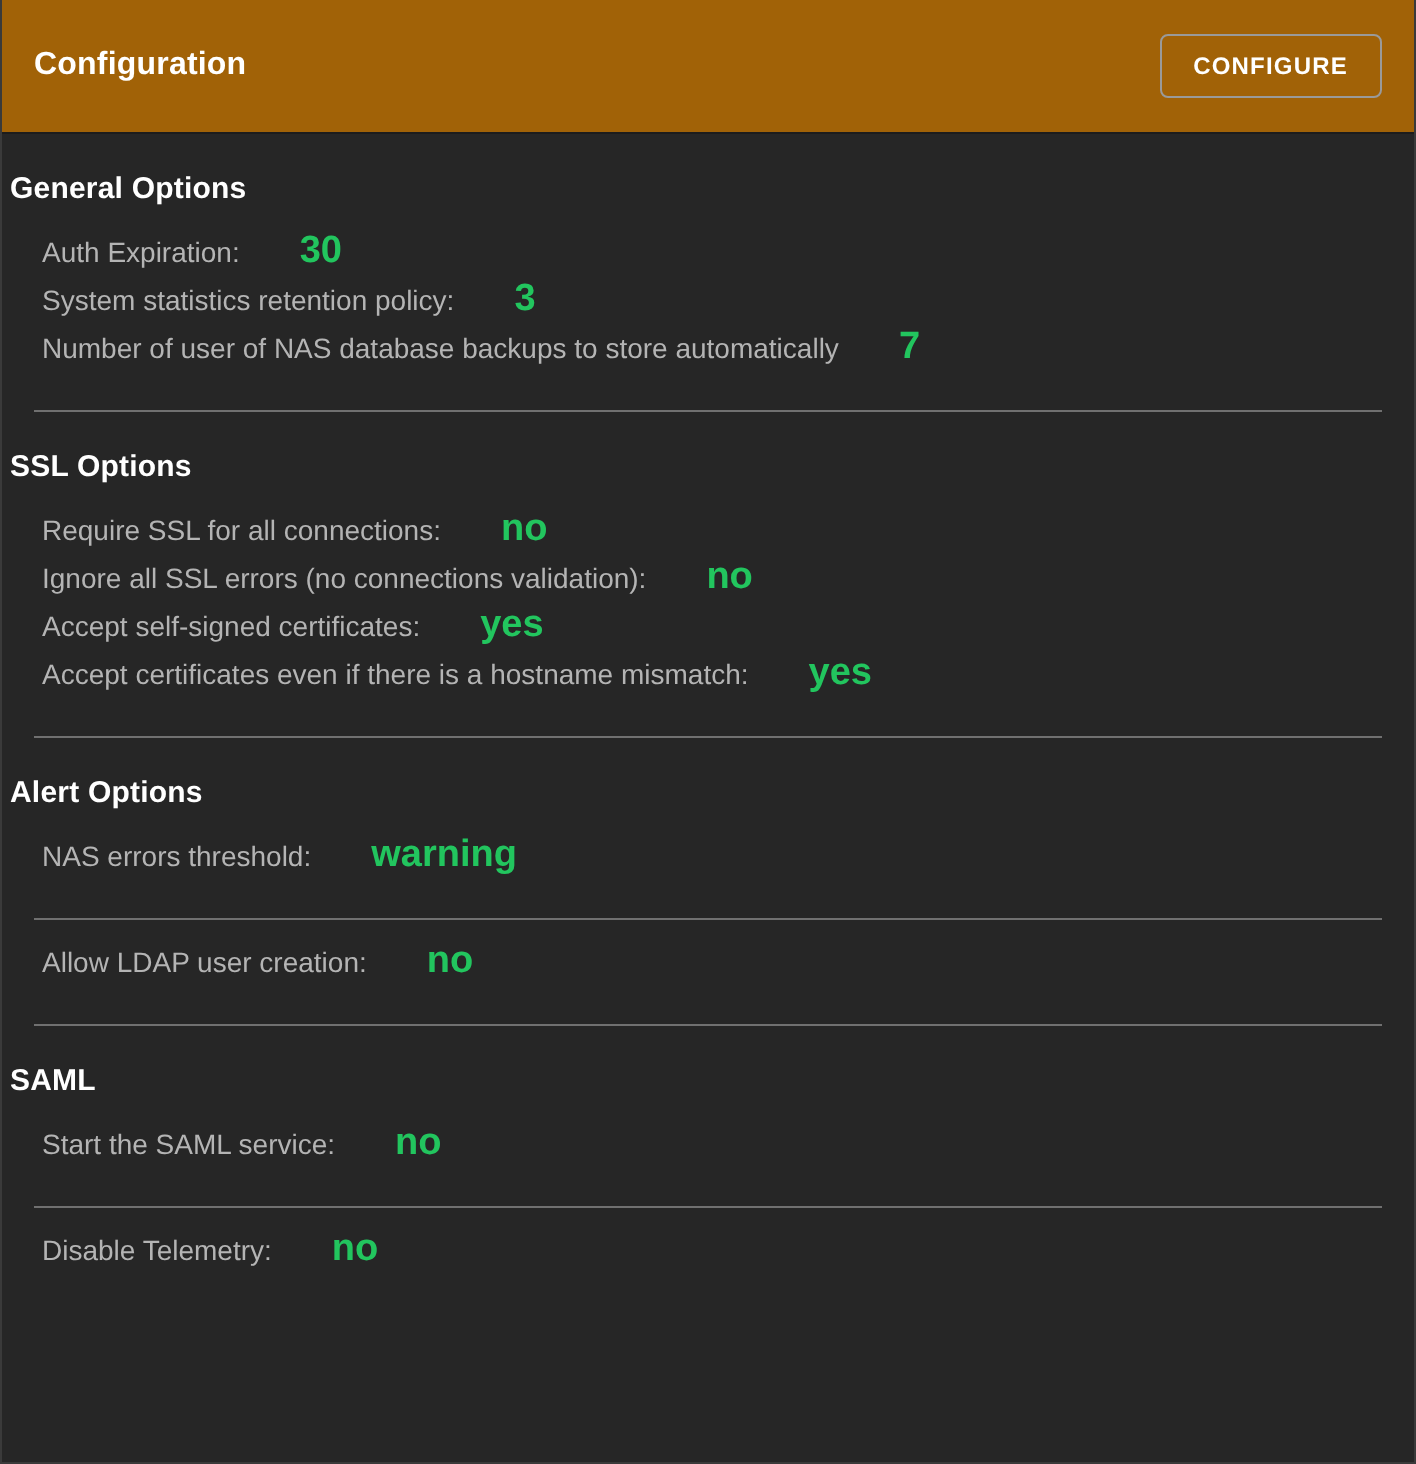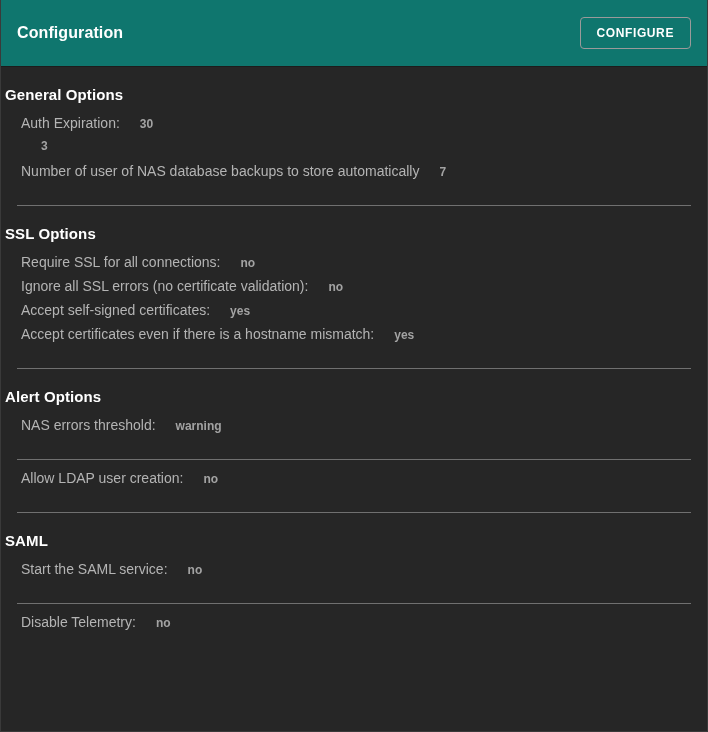--- a/index.html
+++ b/index.html
@@ -31,21 +31,21 @@
 
   
   .panel-header {
     height: 67px;
     flex: 0 0 67px;
     display: flex;
     align-items: center;
     justify-content: space-between;
     padding: 0 16px;
     border-bottom: 1px solid #1c1c1c;
-    background: #0f766e;
+    background: #a16207;
   }
 
   .panel-title {
     font-size: 16px;
     font-weight: bold;
     color: #ffffff;
     letter-spacing: 0.1px;
   }
 
   .configure-button {
@@ -94,24 +94,24 @@
     height: 24px;
   }
 
   .row-label {
     font-size: 14px;
     color: #b4b4b4;
     white-space: nowrap;
   }
 
   .row-value {
-    font-size: 12px;
-    font-weight: bold;
-    color: #a3a3a3;
-    margin-left: 20px;
+    font-size: 19px;
+    font-weight: bold;
+    color: #22c55e;
+    margin-left: 30px;
     white-space: nowrap;
   }
 
   .divider {
     height: 1px;
     background: #707070;
     margin: 0 16px;
   }
 </style>
 </head>
@@ -126,38 +126,39 @@
 
   <div class="panel-body" id="sections-host">
       <div class="section">
         <div class="section-heading">General Options</div>
         <div class="rows">
           <div class="row">
             <span class="row-label">Auth Expiration:</span>
             <span class="row-value">30</span>
           </div>
           <div class="row">
+            <span class="row-label">System statistics retention policy:</span>
             <span class="row-value">3</span>
           </div>
           <div class="row">
             <span class="row-label">Number of user of NAS database backups to store automatically</span>
             <span class="row-value">7</span>
           </div>
         </div>
       </div>
       <div class="divider"></div>
       <div class="section">
         <div class="section-heading">SSL Options</div>
         <div class="rows">
           <div class="row">
             <span class="row-label">Require SSL for all connections:</span>
             <span class="row-value">no</span>
           </div>
           <div class="row">
-            <span class="row-label">Ignore all SSL errors (no certificate validation):</span>
+            <span class="row-label">Ignore all SSL errors (no connections validation):</span>
             <span class="row-value">no</span>
           </div>
           <div class="row">
             <span class="row-label">Accept self-signed certificates:</span>
             <span class="row-value">yes</span>
           </div>
           <div class="row">
             <span class="row-label">Accept certificates even if there is a hostname mismatch:</span>
             <span class="row-value">yes</span>
           </div>

